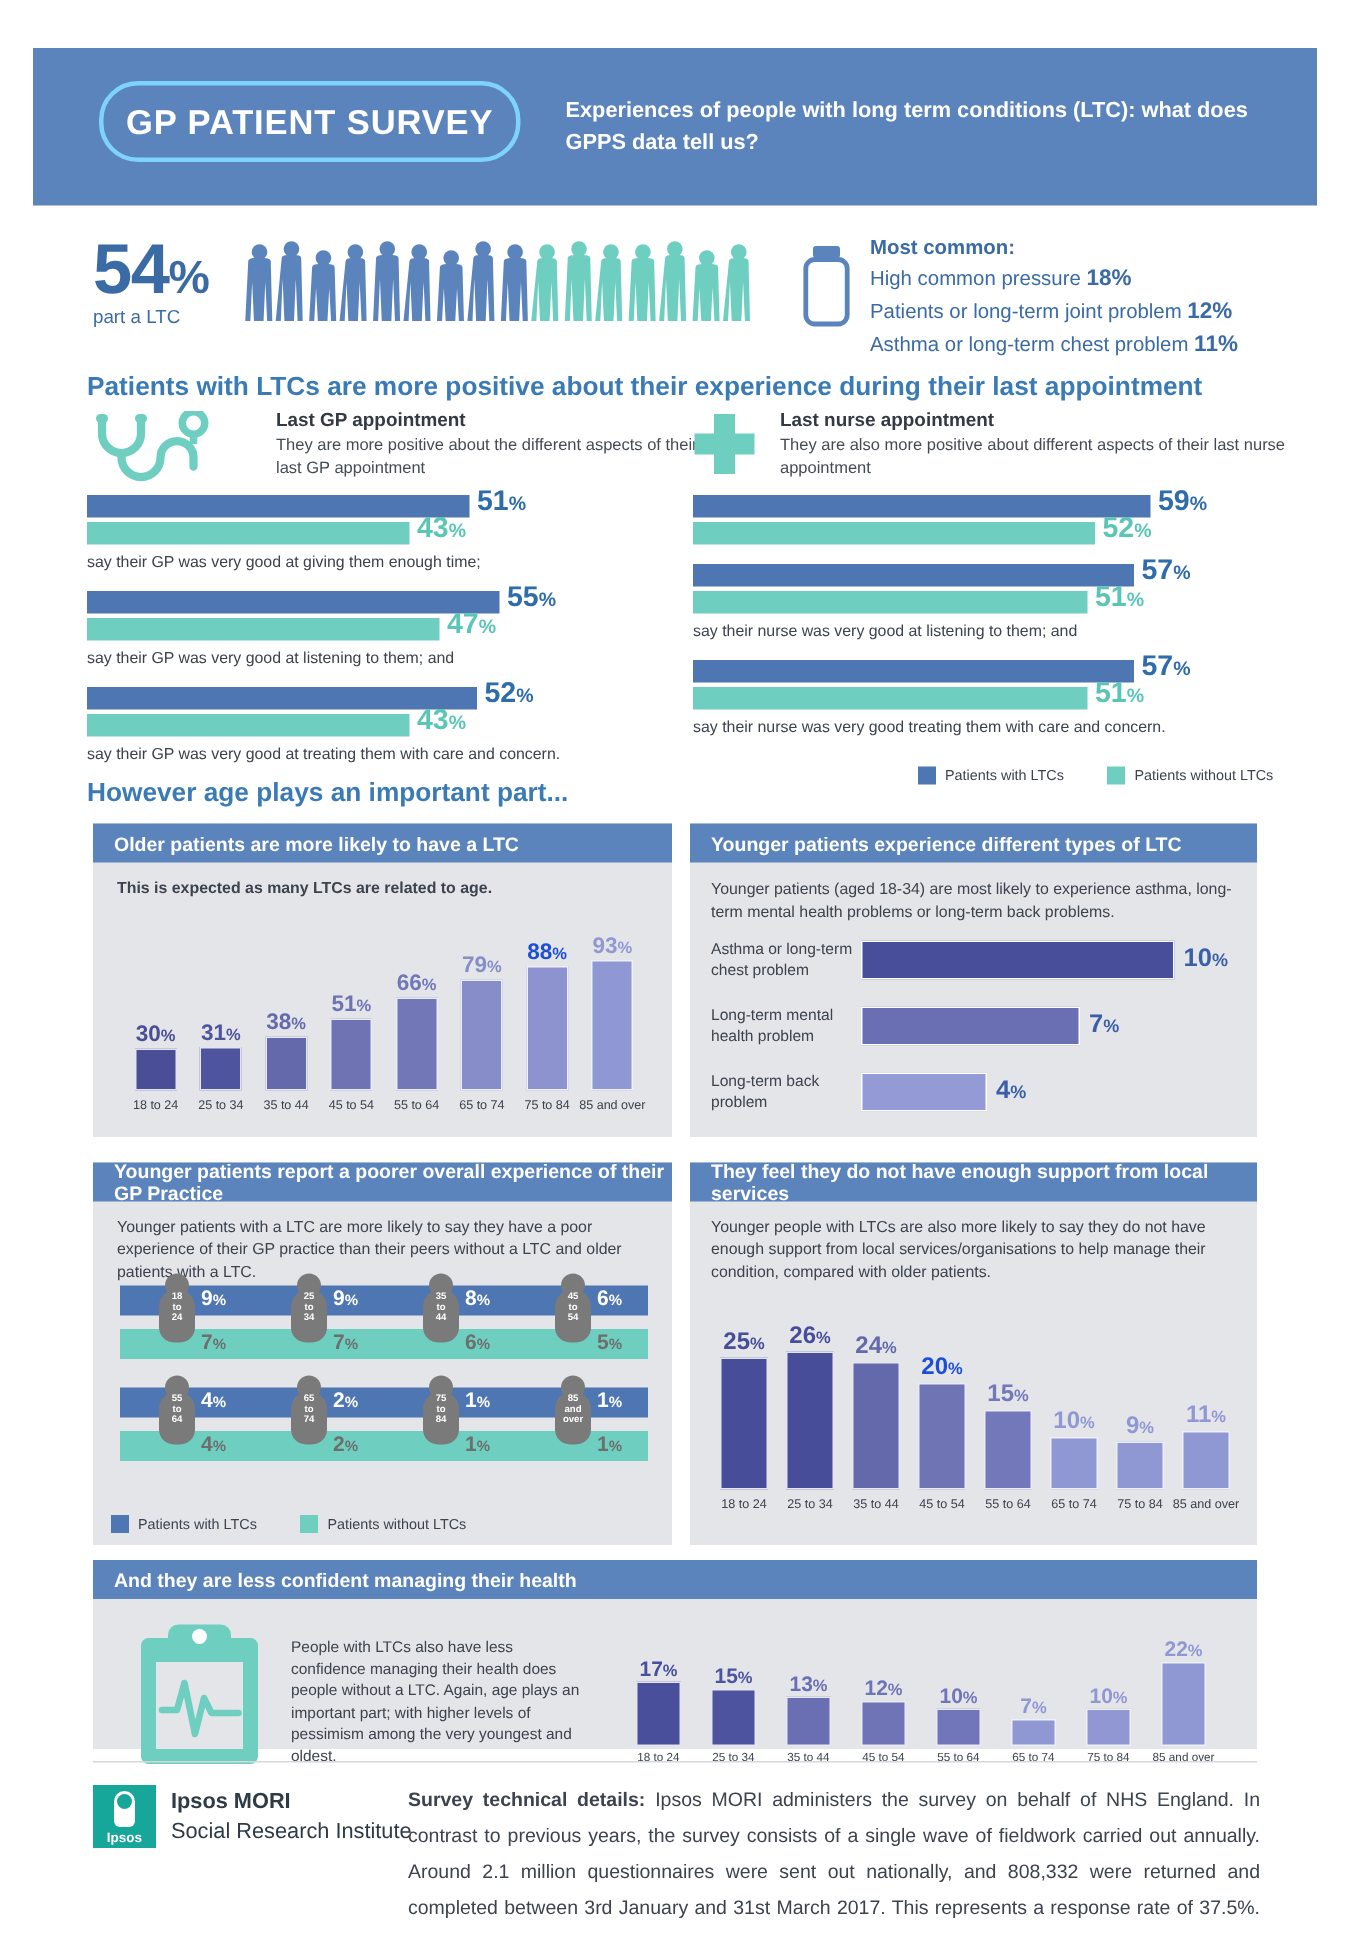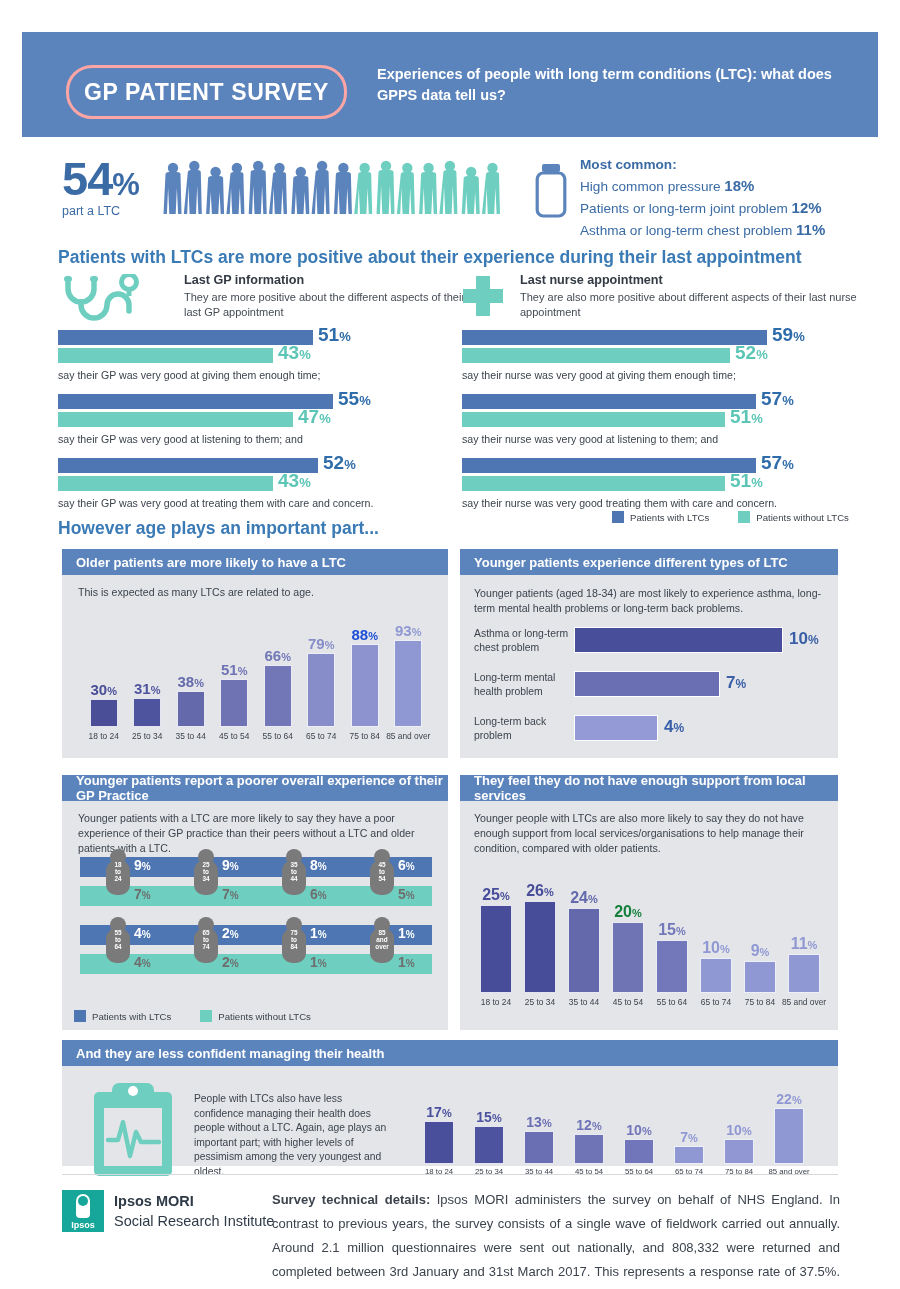--- a/index.html
+++ b/index.html
@@ -12,22 +12,22 @@
     overflow:hidden;
   }
   .page{position:relative;width:900px;height:1289px;}
 
   
   .header{
     position:absolute;left:22px;top:32px;width:856px;height:105px;
     background:#5c84bc;
   }
   .logo-pill{
-    position:absolute;left:44px;top:33px;width:275px;height:48px;
-    border:3px solid #fca5a5;border-radius:26px;
+    position:absolute;left:44px;top:22px;width:275px;height:48px;
+    border:3px solid #7dd3fc;border-radius:26px;
     display:flex;align-items:center;justify-content:center;
   }
   .logo-pill span{
     color:#ffffff;font-size:23px;font-weight:bold;letter-spacing:.6px;
     font-family:"Liberation Sans", sans-serif;
   }
   .header-title{
     position:absolute;left:355px;top:32px;width:470px;
     color:#ffffff;font-size:14.5px;font-weight:bold;line-height:1.42;
   }
@@ -279,21 +279,21 @@
   <div class="appt" id="appt-gp">
     <svg class="appt-icon" viewBox="0 0 110 48">
       <path d="M10 6 v9 a13 13 0 0 0 26 0 V6" fill="none" stroke="#6ecfc0" stroke-width="5.5" stroke-linecap="round"></path>
       <path d="M23 28 v3 a13 13 0 0 0 26 0 a11 11 0 0 1 22 0 v6" fill="none" stroke="#6ecfc0" stroke-width="5.5" stroke-linecap="round"></path>
       <circle cx="71" cy="8" r="7.5" fill="none" stroke="#6ecfc0" stroke-width="5"></circle>
       <path d="M71 16 v6" stroke="#6ecfc0" stroke-width="5"></path>
       <rect x="6" y="2" width="8" height="6" rx="3" fill="#6ecfc0"></rect>
       <rect x="32" y="2" width="8" height="6" rx="3" fill="#6ecfc0"></rect>
     </svg>
     <div class="appt-head">
-      <div class="t">Last GP information</div>
+      <div class="t">Last GP appointment</div>
       <div class="d">They are more positive about the different aspects of their last GP appointment</div>
     </div>
     <div class="bargroup" id="gp-bars" style="top:58px;">
         <div style="margin-bottom: 13px;">
           <div class="barline">
             <div class="bar blue" style="width: 255px;"></div>
             <div class="val blue" style="left: 260px;">51<span class="pct">%</span></div>
           </div>
           <div class="barline">
             <div class="bar teal" style="width: 215px;"></div>
@@ -339,21 +339,20 @@
     <div class="bargroup" id="nurse-bars" style="top:58px;">
         <div style="margin-bottom: 13px;">
           <div class="barline">
             <div class="bar blue" style="width: 305px;"></div>
             <div class="val blue" style="left: 310px;">59<span class="pct">%</span></div>
           </div>
           <div class="barline">
             <div class="bar teal" style="width: 268px;"></div>
             <div class="val teal" style="left: 273px;">52<span class="pct">%</span></div>
           </div>
-          <div class="barcap">say their nurse was very good at giving them enough time;</div>
         </div>
         <div style="margin-bottom: 13px;">
           <div class="barline">
             <div class="bar blue" style="width: 294px;"></div>
             <div class="val blue" style="left: 299px;">57<span class="pct">%</span></div>
           </div>
           <div class="barline">
             <div class="bar teal" style="width: 263px;"></div>
             <div class="val teal" style="left: 268px;">51<span class="pct">%</span></div>
           </div>
@@ -382,21 +381,21 @@
       <span class="sw" id="lg2" style="background: rgb(110, 207, 192);"></span>
       <span>Patients without LTCs</span>
     </div>
   </div>
 
   <div class="sec-title" id="sec2-title">However age plays an important part...</div>
 
   <div class="panel" id="panel-older">
     <div class="panel-hd">Older patients are more likely to have a LTC</div>
     <div class="panel-body">
-      <div class="panel-para" style="position:absolute;left:16px;top:10px;width:340px;">This is expected as many LTCs are related to age.</div>
+      <div class="panel-para" style="position:absolute;left:16px;top:10px;width:340px;font-weight:bold;">This is expected as many LTCs are related to age.</div>
       <div class="colchart" id="chart-older" style="left:20px;top:36px;width:348px;height:130px;">
           <div class="col" style="left: 0px; width: 43.5px; height: 130px;">
             <div class="cbar" style="height: 28px; width: 28px; left: 7.75px; bottom: 14px; background: rgb(74, 78, 151);"></div>
             <div class="clabel" style="bottom: 43px; color: rgb(74, 78, 151); font-size: 15px;">30<span class="pct">%</span></div>
             <div class="cx" style="bottom: 0px; font-size: 8.4px;">18 to 24</div>
           </div>
           <div class="col" style="left: 43.5px; width: 43.5px; height: 130px;">
             <div class="cbar" style="height: 29px; width: 28px; left: 7.75px; bottom: 14px; background: rgb(79, 84, 159);"></div>
             <div class="clabel" style="bottom: 44px; color: rgb(79, 84, 159); font-size: 15px;">31<span class="pct">%</span></div>
             <div class="cx" style="bottom: 0px; font-size: 8.4px;">25 to 34</div>
@@ -563,21 +562,21 @@
             <div class="clabel" style="bottom: 107px; color: rgb(72, 77, 153); font-size: 16px;">26<span class="pct">%</span></div>
             <div class="cx" style="bottom: 0px; font-size: 8.4px;">25 to 34</div>
           </div>
           <div class="col" style="left: 88px; width: 44px; height: 142px;">
             <div class="cbar" style="height: 85px; width: 32px; left: 6px; bottom: 14px; background: rgb(100, 105, 172);"></div>
             <div class="clabel" style="bottom: 100px; color: rgb(100, 105, 172); font-size: 16px;">24<span class="pct">%</span></div>
             <div class="cx" style="bottom: 0px; font-size: 8.4px;">35 to 44</div>
           </div>
           <div class="col" style="left: 132px; width: 44px; height: 142px;">
             <div class="cbar" style="height: 71px; width: 32px; left: 6px; bottom: 14px; background: rgb(111, 116, 181);"></div>
-            <div class="clabel" style="bottom: 86px; color: #15803d; font-size: 16px;">20<span class="pct">%</span></div>
+            <div class="clabel" style="bottom: 86px; color: #1d4ed8; font-size: 16px;">20<span class="pct">%</span></div>
             <div class="cx" style="bottom: 0px; font-size: 8.4px;">45 to 54</div>
           </div>
           <div class="col" style="left: 176px; width: 44px; height: 142px;">
             <div class="cbar" style="height: 53px; width: 32px; left: 6px; bottom: 14px; background: rgb(114, 120, 186);"></div>
             <div class="clabel" style="bottom: 68px; color: rgb(114, 120, 186); font-size: 16px;">15<span class="pct">%</span></div>
             <div class="cx" style="bottom: 0px; font-size: 8.4px;">55 to 64</div>
           </div>
           <div class="col" style="left: 220px; width: 44px; height: 142px;">
             <div class="cbar" style="height: 35px; width: 32px; left: 6px; bottom: 14px; background: rgb(144, 152, 212);"></div>
             <div class="clabel" style="bottom: 50px; color: rgb(144, 152, 212); font-size: 16px;">10<span class="pct">%</span></div>

